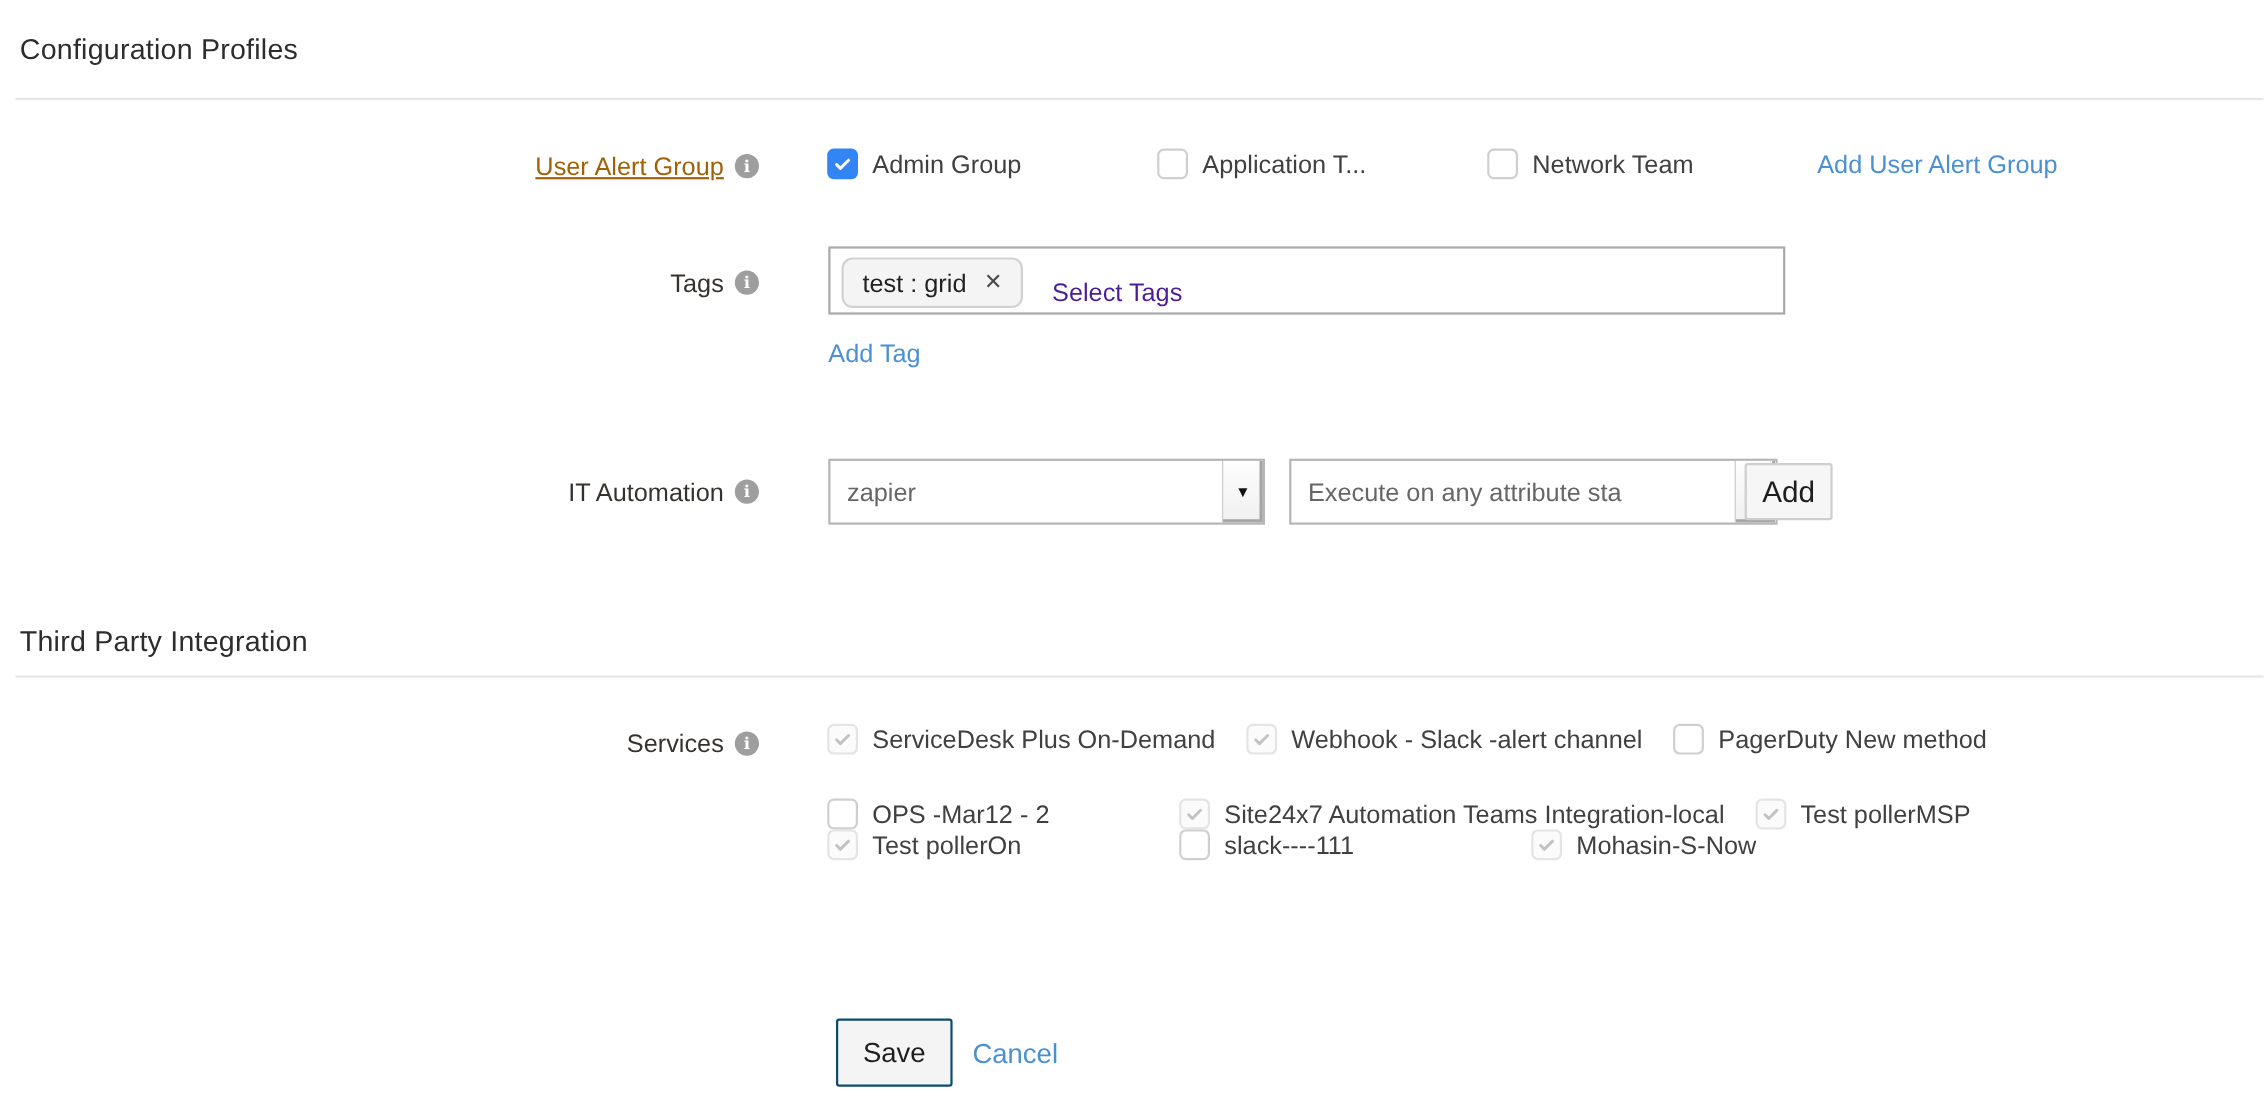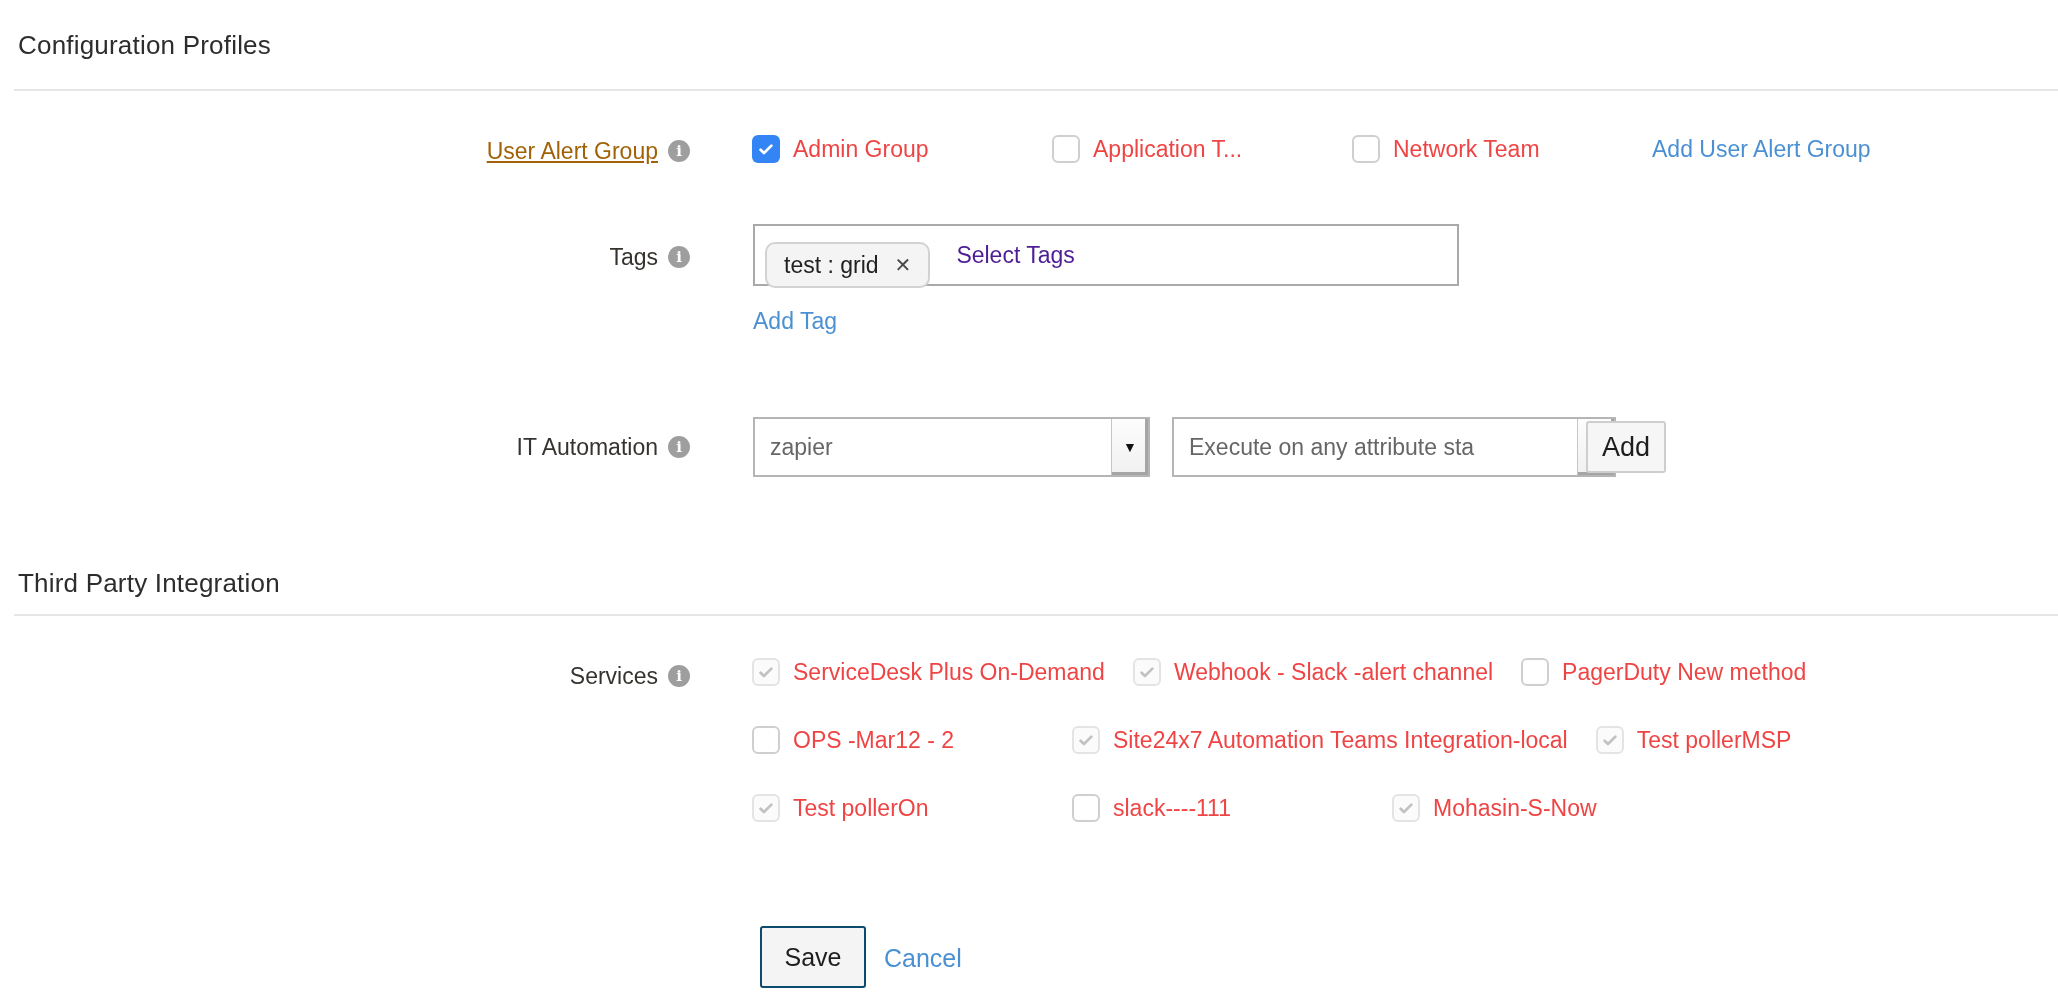--- a/index.html
+++ b/index.html
@@ -15,30 +15,30 @@
   .field-label { font-size:23px; color:#36332f; white-space:nowrap; }
   .field-label.red { color:#a16207;text-decoration:underline; }
   .info-icon { width:22px; height:22px; border-radius:50%; background:#9e9e9e; color:#ffffff;
                font-size:15px; font-weight:bold; display:flex; align-items:center; justify-content:center;
                font-family:"DejaVu Serif",serif; flex:none; }
 
   .opt-row { display:flex; align-items:center; }
   .opt { display:flex; align-items:center; gap:13px; white-space:nowrap; }
   .ua-opt  { min-width:272px; margin-right:28px; }
   .svc-opt { min-width:292px; margin-right:28px; }
-  .opt-label { font-size:23px; color:#ef4444; }
+  .opt-label { font-size:23px; color:#404040; }
   .cb { width:28px; height:28px; border-radius:6px; display:flex; align-items:center; justify-content:center; flex:none; }
   .cb.checked { background:#3385f5; }
   .cb.unchecked { background:#fff; border:2px solid #cfcfcf; }
   .cb.checked-disabled { background:#fbfbfb; border:2px solid #e4e4e4; }
 
   .link { color:#4a90d2; font-size:23px; text-decoration:none; cursor:pointer; white-space:nowrap; }
 
-  .tags-box { left:753px; top:224px; width:706px; height:62px; border:2px solid #a9a9a9; background:#fff;
-              display:flex; align-items:flex-start; padding:16px 10px; gap:26px; }
+  .tags-box { left:753px; top:224px; width:870px; height:62px; border:2px solid #a9a9a9; background:#fff;
+              display:flex; align-items:flex-end; padding:4px 10px; gap:26px; }
   .chip { display:flex; align-items:center; gap:16px; background:#f4f4f4; border:2px solid #d2d2d2;
           border-radius:10px; height:46px; padding:0 17px; font-size:23px; color:#222; white-space:nowrap; }
   .chip-x { font-size:20px; color:#4a4a4a; font-weight:bold; cursor:pointer; line-height:1; }
   .placeholder { color:#4c1d95; font-size:23px; }
 
   .select { height:60px; border:2px solid #b5b5b5; background:#fff; display:flex; align-items:stretch; }
   .select-text { flex:1; display:flex; align-items:center; padding:0 15px; font-size:23px; color:#666;
                  overflow:hidden; white-space:nowrap; }
   .select-btn { width:37px; border-left:1px solid #c6c6c6; background:linear-gradient(#fdfdfd,#f0f0f0);
                 box-shadow:inset -3px -3px 0 #a5a5a5; display:flex; align-items:center; justify-content:center;
@@ -133,21 +133,21 @@
               <path d="M3.2 8.6l3 3L12.8 5" fill="none" stroke="#c2c2c2" stroke-width="2.4" stroke-linecap="round" stroke-linejoin="round"></path>
             </svg>
           </span>
           <span class="opt-label">Webhook - Slack -alert channel</span>
         </div>
         <div class="opt svc-opt">
           <span class="cb unchecked"></span>
           <span class="opt-label">PagerDuty New method</span>
         </div>
       </div>
-      <div class="opt-row" style="margin-bottom: 40px;">
+      <div class="opt-row" style="">
         <div class="opt svc-opt">
           <span class="cb unchecked"></span>
           <span class="opt-label">OPS -Mar12 - 2</span>
         </div>
         <div class="opt svc-opt">
           <span class="cb checked-disabled">
             <svg viewBox="0 0 16 16" width="18" height="18" aria-hidden="true">
               <path d="M3.2 8.6l3 3L12.8 5" fill="none" stroke="#c2c2c2" stroke-width="2.4" stroke-linecap="round" stroke-linejoin="round"></path>
             </svg>
           </span>

